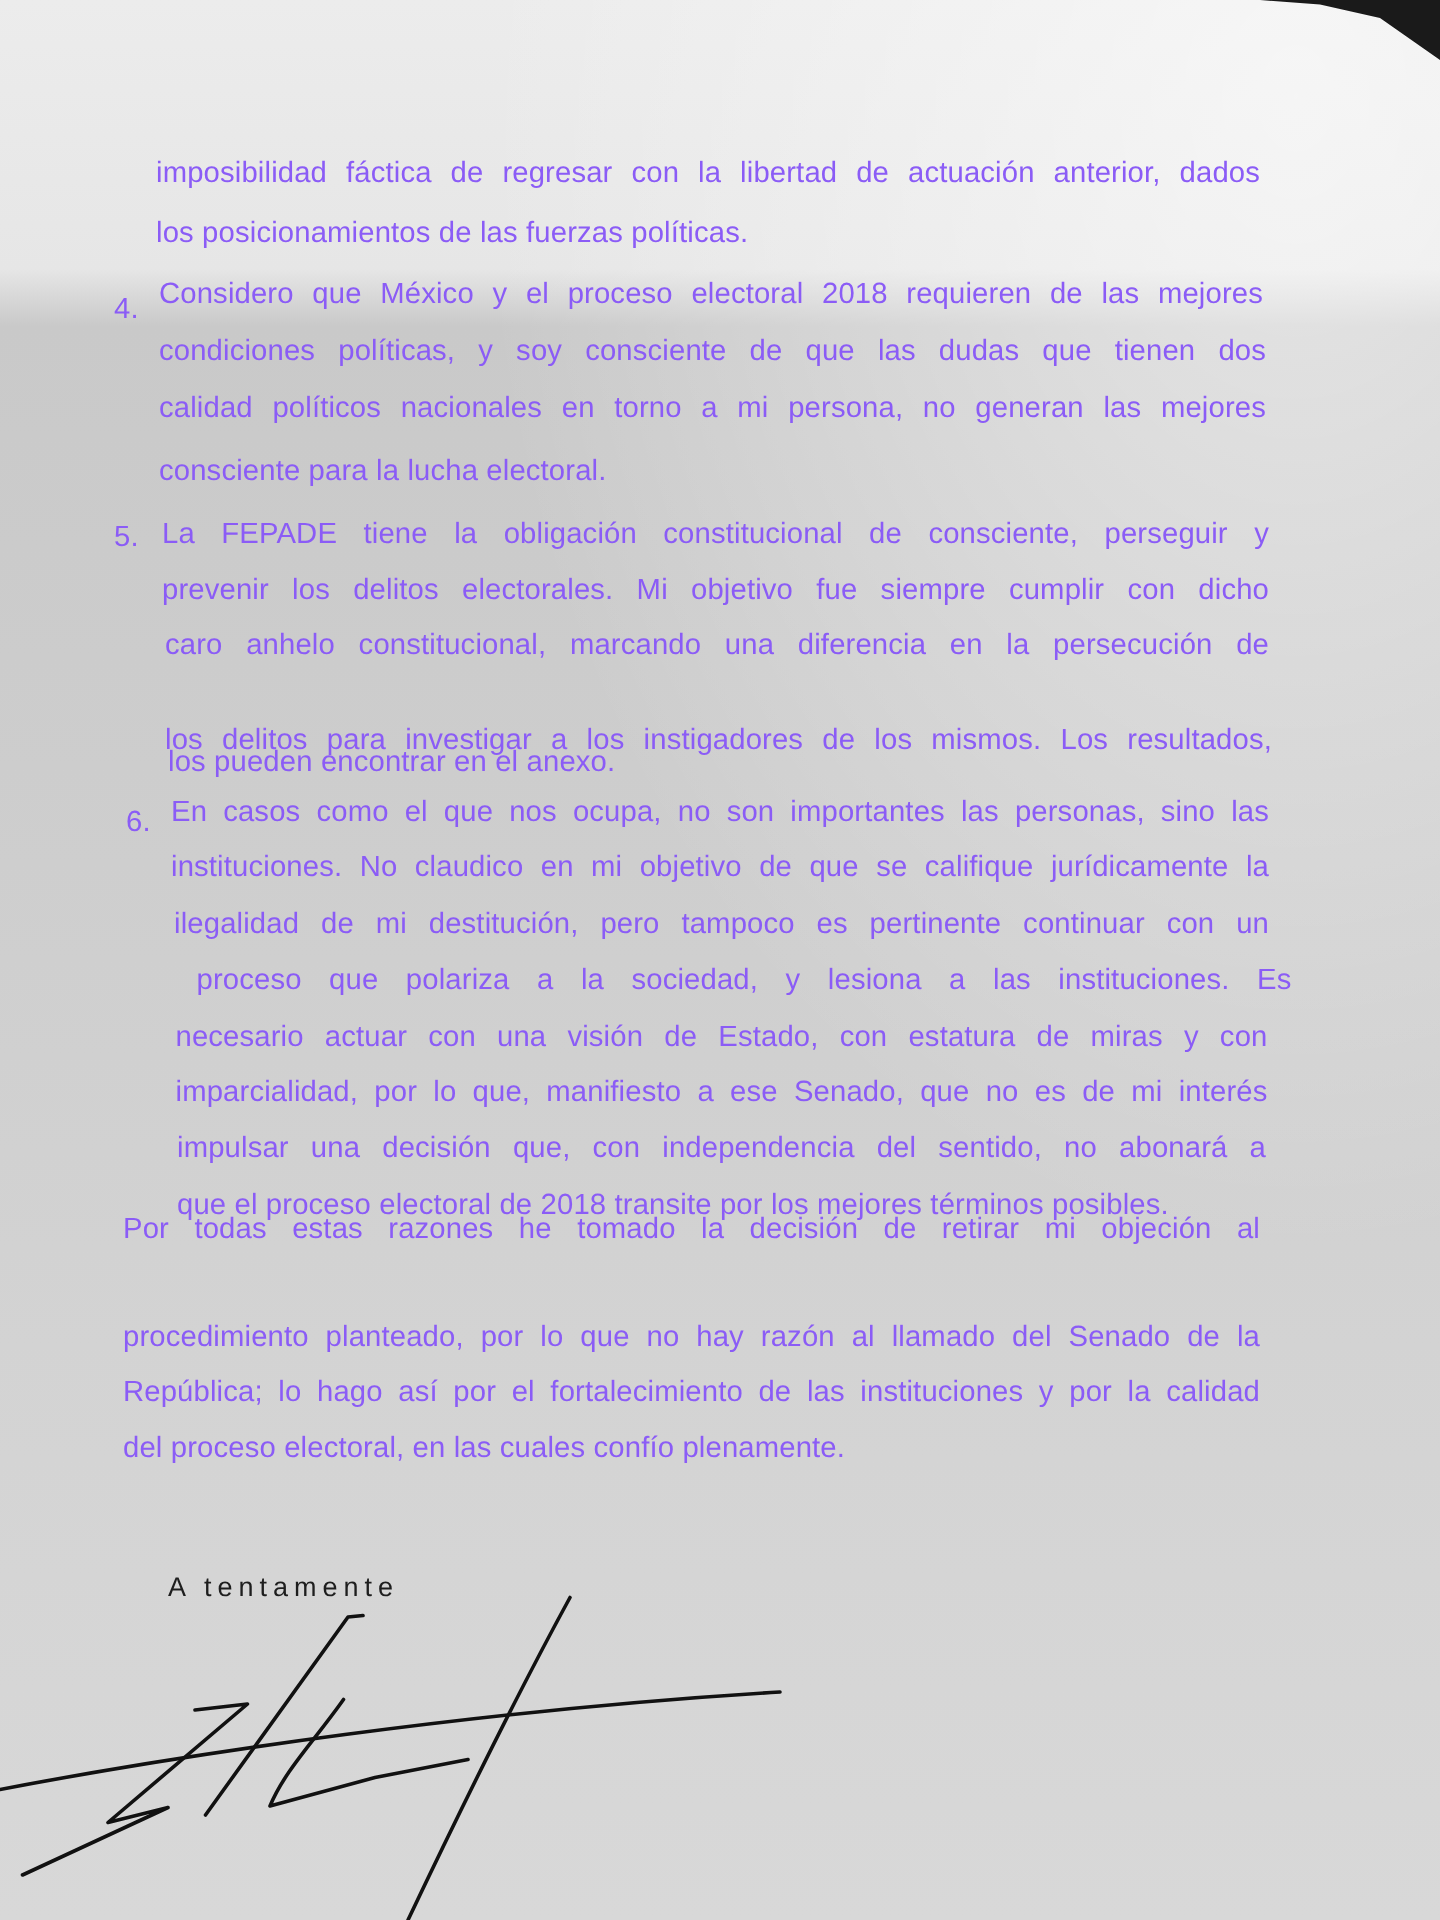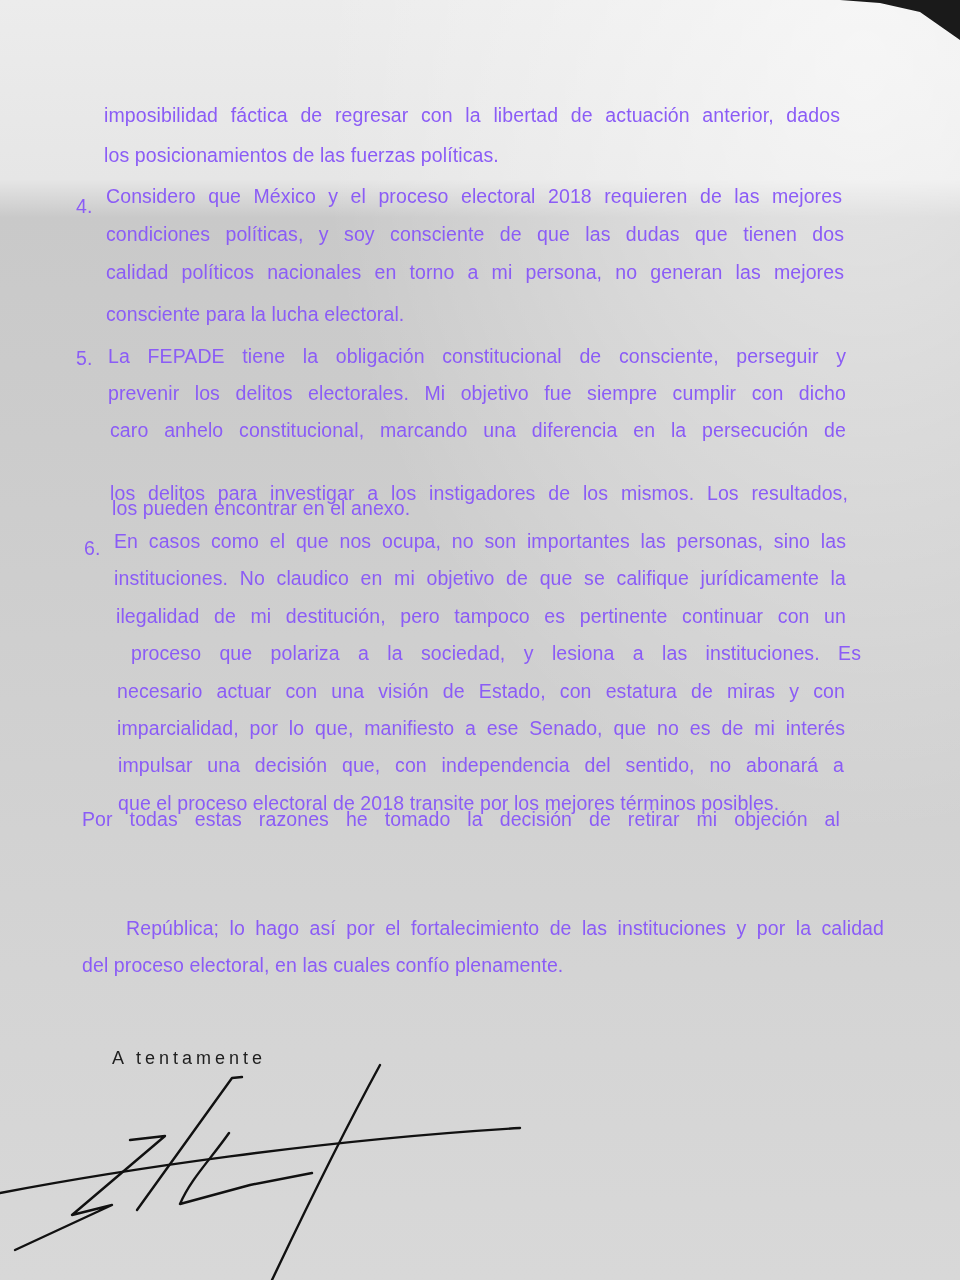--- a/index.html
+++ b/index.html
@@ -90,21 +90,24 @@
       <span class="justify">necesario actuar con una visión de Estado, con estatura de miras y con</span>
     </div>
   <div class="line" style="left:118px;top:754px;width:726px;">
       <span class="justify">impulsar una decisión que, con independencia del sentido, no abonará a</span>
     </div>
   <div class="line" style="left:118px;top:792px;">que el proceso electoral de 2018 transite por los mejores términos posibles.</div>
 
   <div class="line" style="left:82px;top:808px;width:758px;">
       <span class="justify">Por todas estas razones he tomado la decisión de retirar mi objeción al</span>
     </div>
-  <div class="line" style="left:82px;top:917px;width:758px;margin-left:44px;">
+  <div class="line" style="left:82px;top:880px;width:758px;">
+      <span class="justify">procedimiento planteado, por lo que no hay razón al llamado del Senado de la</span>
+    </div>
+  <div class="line" style="left:82px;top:917px;width:758px;">
       <span class="justify">República; lo hago así por el fortalecimiento de las instituciones y por la calidad</span>
     </div>
   <div class="line" style="left:82px;top:954px;">del proceso electoral, en las cuales confío plenamente.</div>
 </div>
 
 <div class="attn">A tentamente</div>
 
 <svg class="sig" width="960" height="1280">
   <g fill="none" stroke="#111" stroke-width="2.4" stroke-linecap="round" stroke-linejoin="round">
     <path d="M0 1193 C 120 1170, 320 1140, 520 1128"></path>

